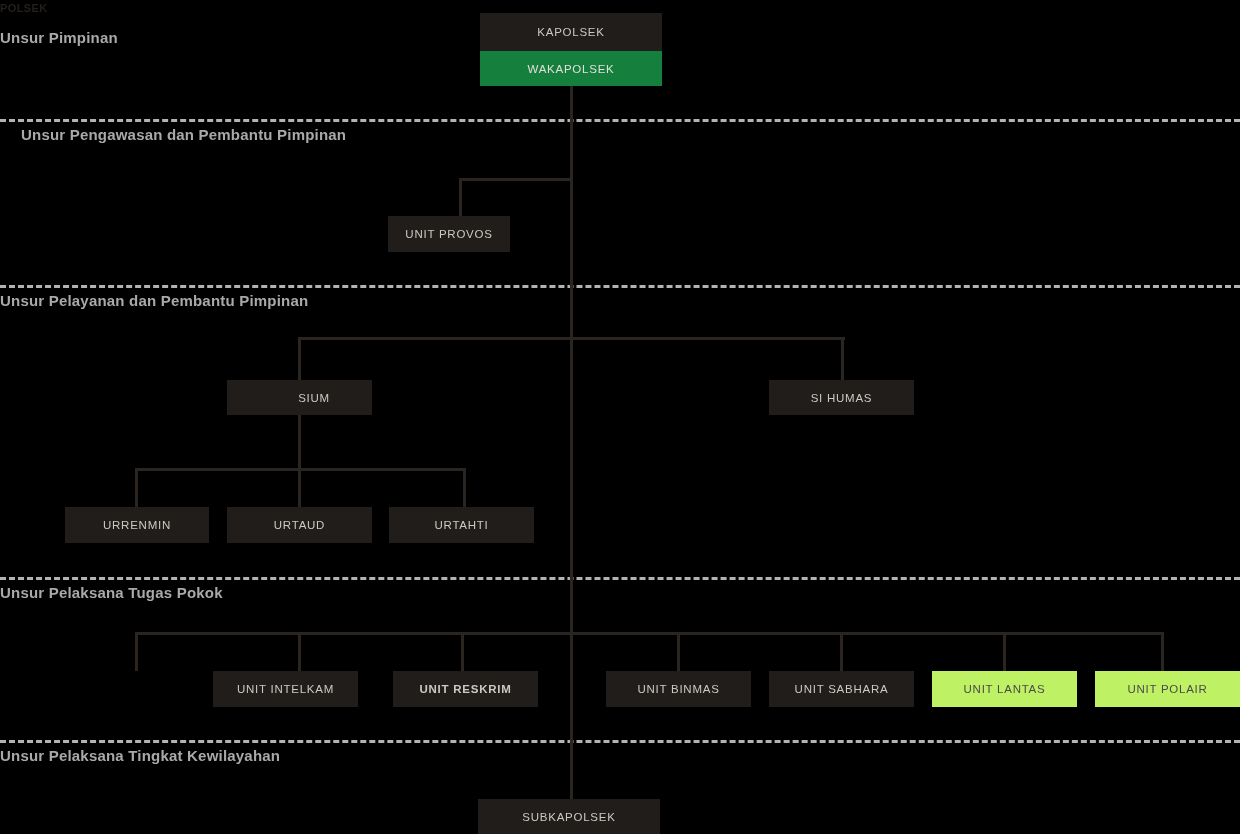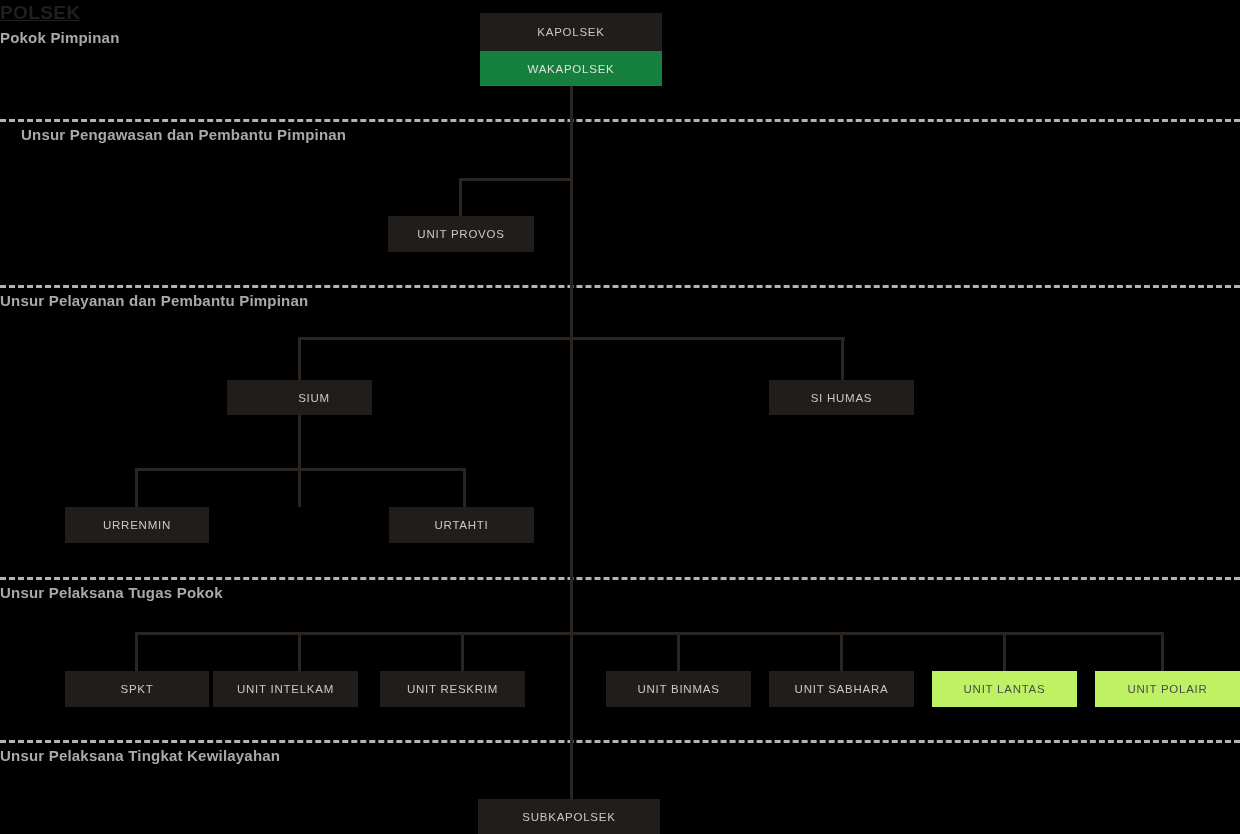--- a/index.html
+++ b/index.html
@@ -14,26 +14,25 @@
     position: relative;
     width: 1240px;
     height: 834px;
     background: #000000;
     overflow: hidden;
   }
 
   
   .org-title {
     position: absolute;
-    font-size: 19px;
+    font-size: 11px;
     font-weight: bold;
     letter-spacing: 0.4px;
     color: #241f1c;
     white-space: nowrap;
-    text-decoration: underline;
   }
   .section-label {
     position: absolute;
     font-size: 15px;
     font-weight: bold;
     letter-spacing: 0.2px;
     color: #a9a9a9;
     white-space: nowrap;
   }
 
@@ -82,21 +81,21 @@
     color: #4a4a4a;
   }
 </style>
 </head>
 <body>
 
 <div id="chart">
 
   <div class="org-title" style="left:0px; top:2px;">POLSEK</div>
 
-  <div class="section-label" style="left:0px; top:29px;">Pokok Pimpinan</div>
+  <div class="section-label" style="left:0px; top:29px;">Unsur Pimpinan</div>
 
   <div class="section-label" style="left:0px; top:126px;padding-left:21px;">Unsur Pengawasan dan Pembantu Pimpinan</div>
 
   <div class="section-label" style="left:0px; top:292px;">Unsur Pelayanan dan Pembantu Pimpinan</div>
 
   <div class="section-label" style="left:0px; top:584px;">Unsur Pelaksana Tugas Pokok</div>
 
   <div class="section-label" style="left:0px; top:747px;">Unsur Pelaksana Tingkat Kewilayahan</div>
 
   <div class="divider" style="top:119px;"></div>
@@ -125,36 +124,36 @@
   <div class="vline" style="left:461px; top:632px; height:39px;"></div>
   <div class="vline" style="left:677px; top:632px; height:39px;"></div>
   <div class="vline" style="left:840px; top:632px; height:39px;"></div>
   <div class="vline" style="left:1003px; top:632px; height:39px;"></div>
   <div class="vline" style="left:1161px; top:632px; height:39px;"></div>
 
   <div class="node dark" style="left:480px; top:13px; width:182px; height:38px;">KAPOLSEK</div>
 
   <div class="node gray" style="left:480px; top:51px; width:182px; height:35px;">WAKAPOLSEK</div>
 
-  <div class="node dark" style="left:388px; top:216px; width:146px; height:36px;">UNIT PROVOS</div>
+  <div class="node dark" style="left:388px; top:216px; width:122px; height:36px;">UNIT PROVOS</div>
 
   <div class="node dark" style="left:227px; top:380px; width:145px; height:35px;padding-left:29px;">SIUM</div>
 
   <div class="node dark" style="left:769px; top:380px; width:145px; height:35px;">SI HUMAS</div>
 
   <div class="node dark" style="left:65px; top:507px; width:144px; height:36px;">URRENMIN</div>
 
+  <div class="node dark" style="left:227px; top:507px; width:145px; height:36px;">URTAUD</div>
 
   <div class="node dark" style="left:389px; top:507px; width:145px; height:36px;">URTAHTI</div>
 
-  <div class="node dark" style="left:65px; top:671px; width:144px; height:36px;">SPKT</div>
 
   <div class="node dark" style="left:213px; top:671px; width:145px; height:36px;">UNIT INTELKAM</div>
 
-  <div class="node dark" style="left:380px; top:671px; width:145px; height:36px;">UNIT RESKRIM</div>
+  <div class="node dark" style="left:393px; top:671px; width:145px; height:36px;font-weight:bold;">UNIT RESKRIM</div>
 
   <div class="node dark" style="left:606px; top:671px; width:145px; height:36px;">UNIT BINMAS</div>
 
   <div class="node dark" style="left:769px; top:671px; width:145px; height:36px;">UNIT SABHARA</div>
 
   <div class="node light" style="left:932px; top:671px; width:145px; height:36px;">UNIT LANTAS</div>
 
   <div class="node light" style="left:1095px; top:671px; width:145px; height:36px;">UNIT POLAIR</div>
 
   <div class="node dark" style="left:478px; top:799px; width:182px; height:35px;">SUBKAPOLSEK</div>

